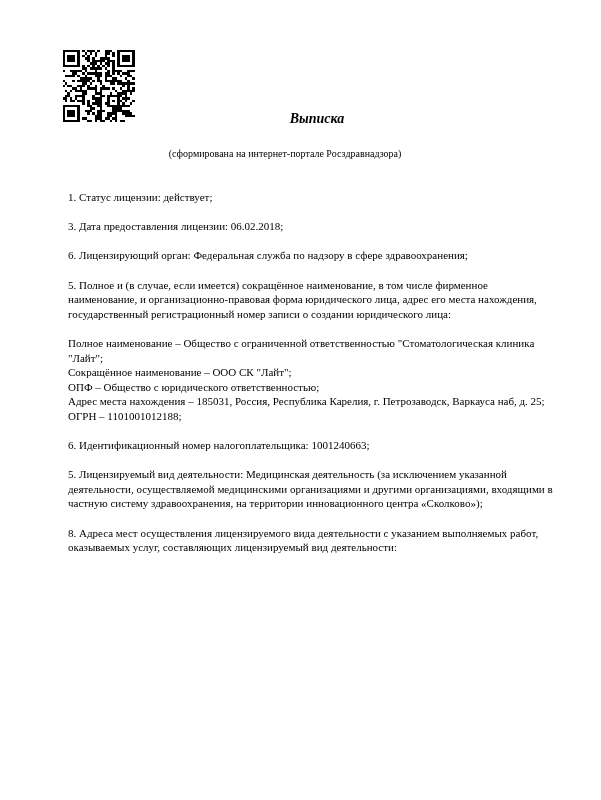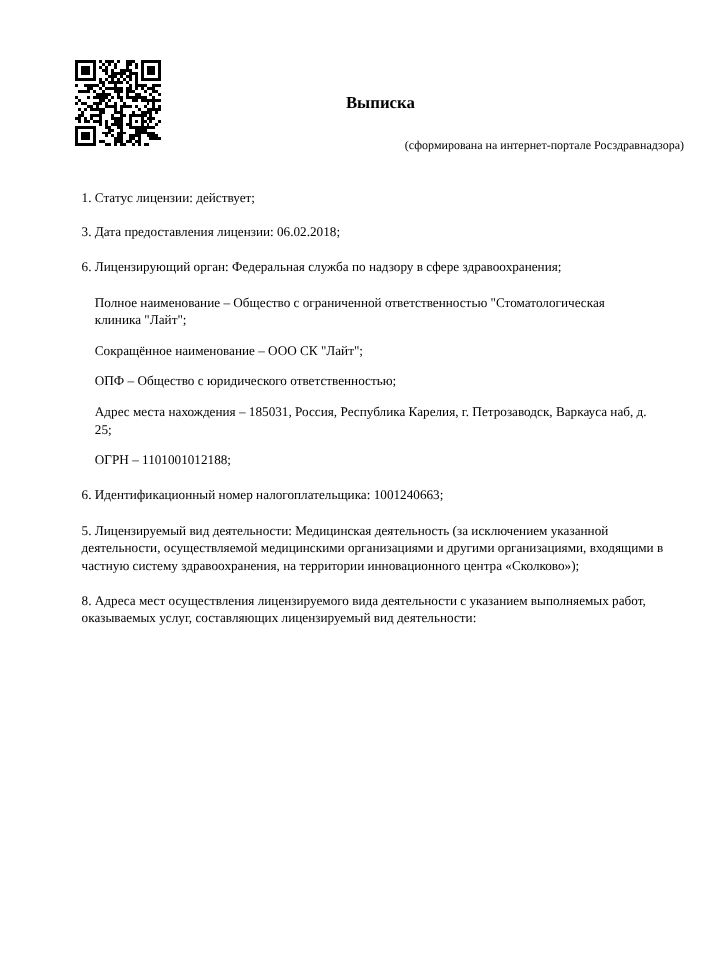--- a/index.html
+++ b/index.html
@@ -17,50 +17,51 @@
     overflow: hidden;
   }
   .qr {
     position: absolute;
     left: 62px;
     top: 50px;
     width: 73px;
     height: 72px;
   }
   .title-block {
-    padding-top: 78px;
+    padding-top: 110px;
     margin-left: 68px;
     margin-right: 35px;
     text-align: center;
     font-weight: bold;
     font-size: 14px;
     line-height: 18px;
+    font-style: italic;
   }
   .subtitle {
     margin-top: 20px;
     margin-right: 31px;
-    text-align: right;
+    text-align: center;
     font-size: 10px;
     line-height: 12px;
   }
   .body-text {
     margin-top: 30px;
     margin-left: 68px;
     width: 488px;
     font-size: 11px;
     line-height: 14.6px;
   }
   .para {
     margin: 0 0 14.6px 0;
   }
   .org-block {
     margin: 0 0 14.6px 0;
   }
   .org-line {
-    margin: 11px;
+    margin: 0;
   }
 </style>
 </head>
 <body>
 
 <div class="page">
 
   <div class="qr"><svg width="73" height="72" viewBox="0 0 29 29" shape-rendering="crispEdges" fill="#000000" xmlns="http://www.w3.org/2000/svg">
         <rect x="0" y="0" width="1" height="1"></rect>
         <rect x="1" y="0" width="1" height="1"></rect>
@@ -497,20 +498,21 @@
   <div class="title-block">
     <div>Выписка</div>
   </div>
 
   <div class="subtitle">(сформирована на интернет-портале Росздравнадзора)</div>
 
   <div class="body-text">
     <p class="para">1. Статус лицензии: действует;</p>
     <p class="para">3. Дата предоставления лицензии: 06.02.2018;</p>
     <p class="para">6. Лицензирующий орган: Федеральная служба по надзору в сфере здравоохранения;</p>
+    <p class="para">5. Полное и (в случае, если имеется) сокращённое наименование, в том числе фирменное наименование, и организационно-правовая форма юридического лица, адрес его места нахождения, государственный регистрационный номер записи о создании юридического лица:</p>
 
     <div class="org-block">
       <div class="org-line">Полное наименование – Общество с ограниченной ответственностью "Стоматологическая клиника "Лайт";</div>
       <div class="org-line">Сокращённое наименование – ООО СК "Лайт";</div>
       <div class="org-line">ОПФ – Общество с юридического ответственностью;</div>
       <div class="org-line">Адрес места нахождения – 185031, Россия, Республика Карелия, г. Петрозаводск, Варкауса наб, д. 25;</div>
       <div class="org-line">ОГРН – 1101001012188;</div>
     </div>
 
     <p class="para">6. Идентификационный номер налогоплательщика: 1001240663;</p>

